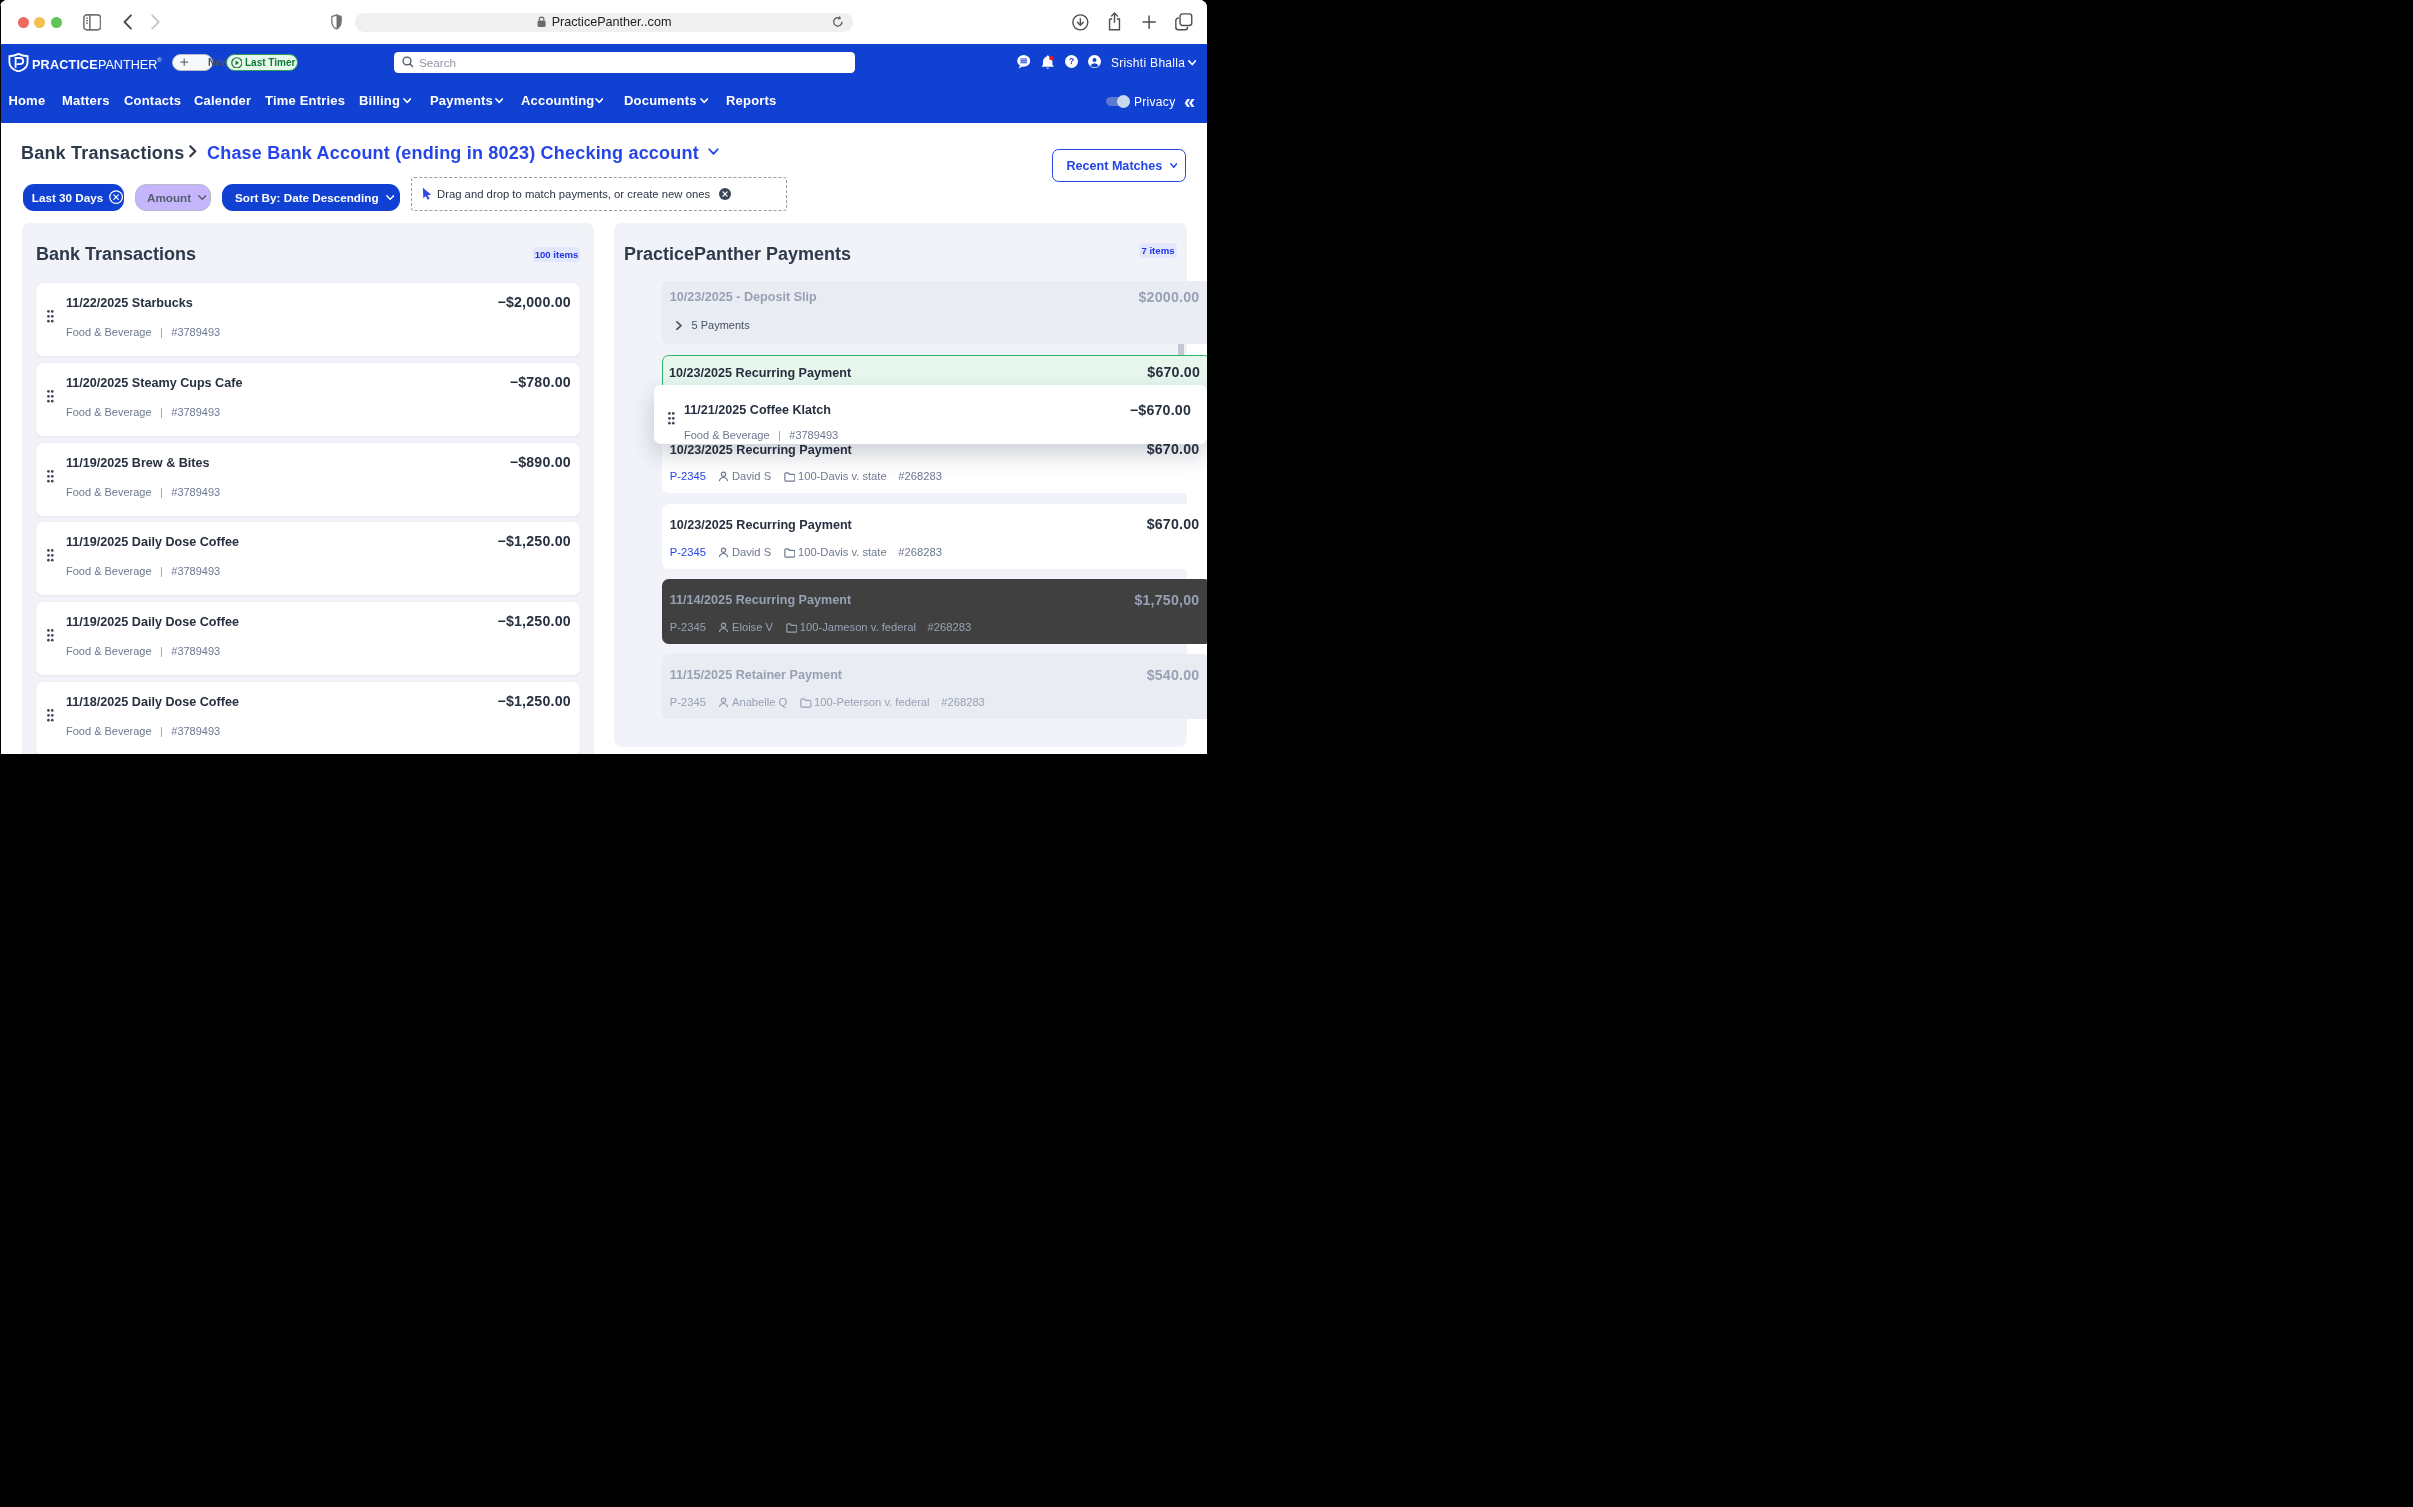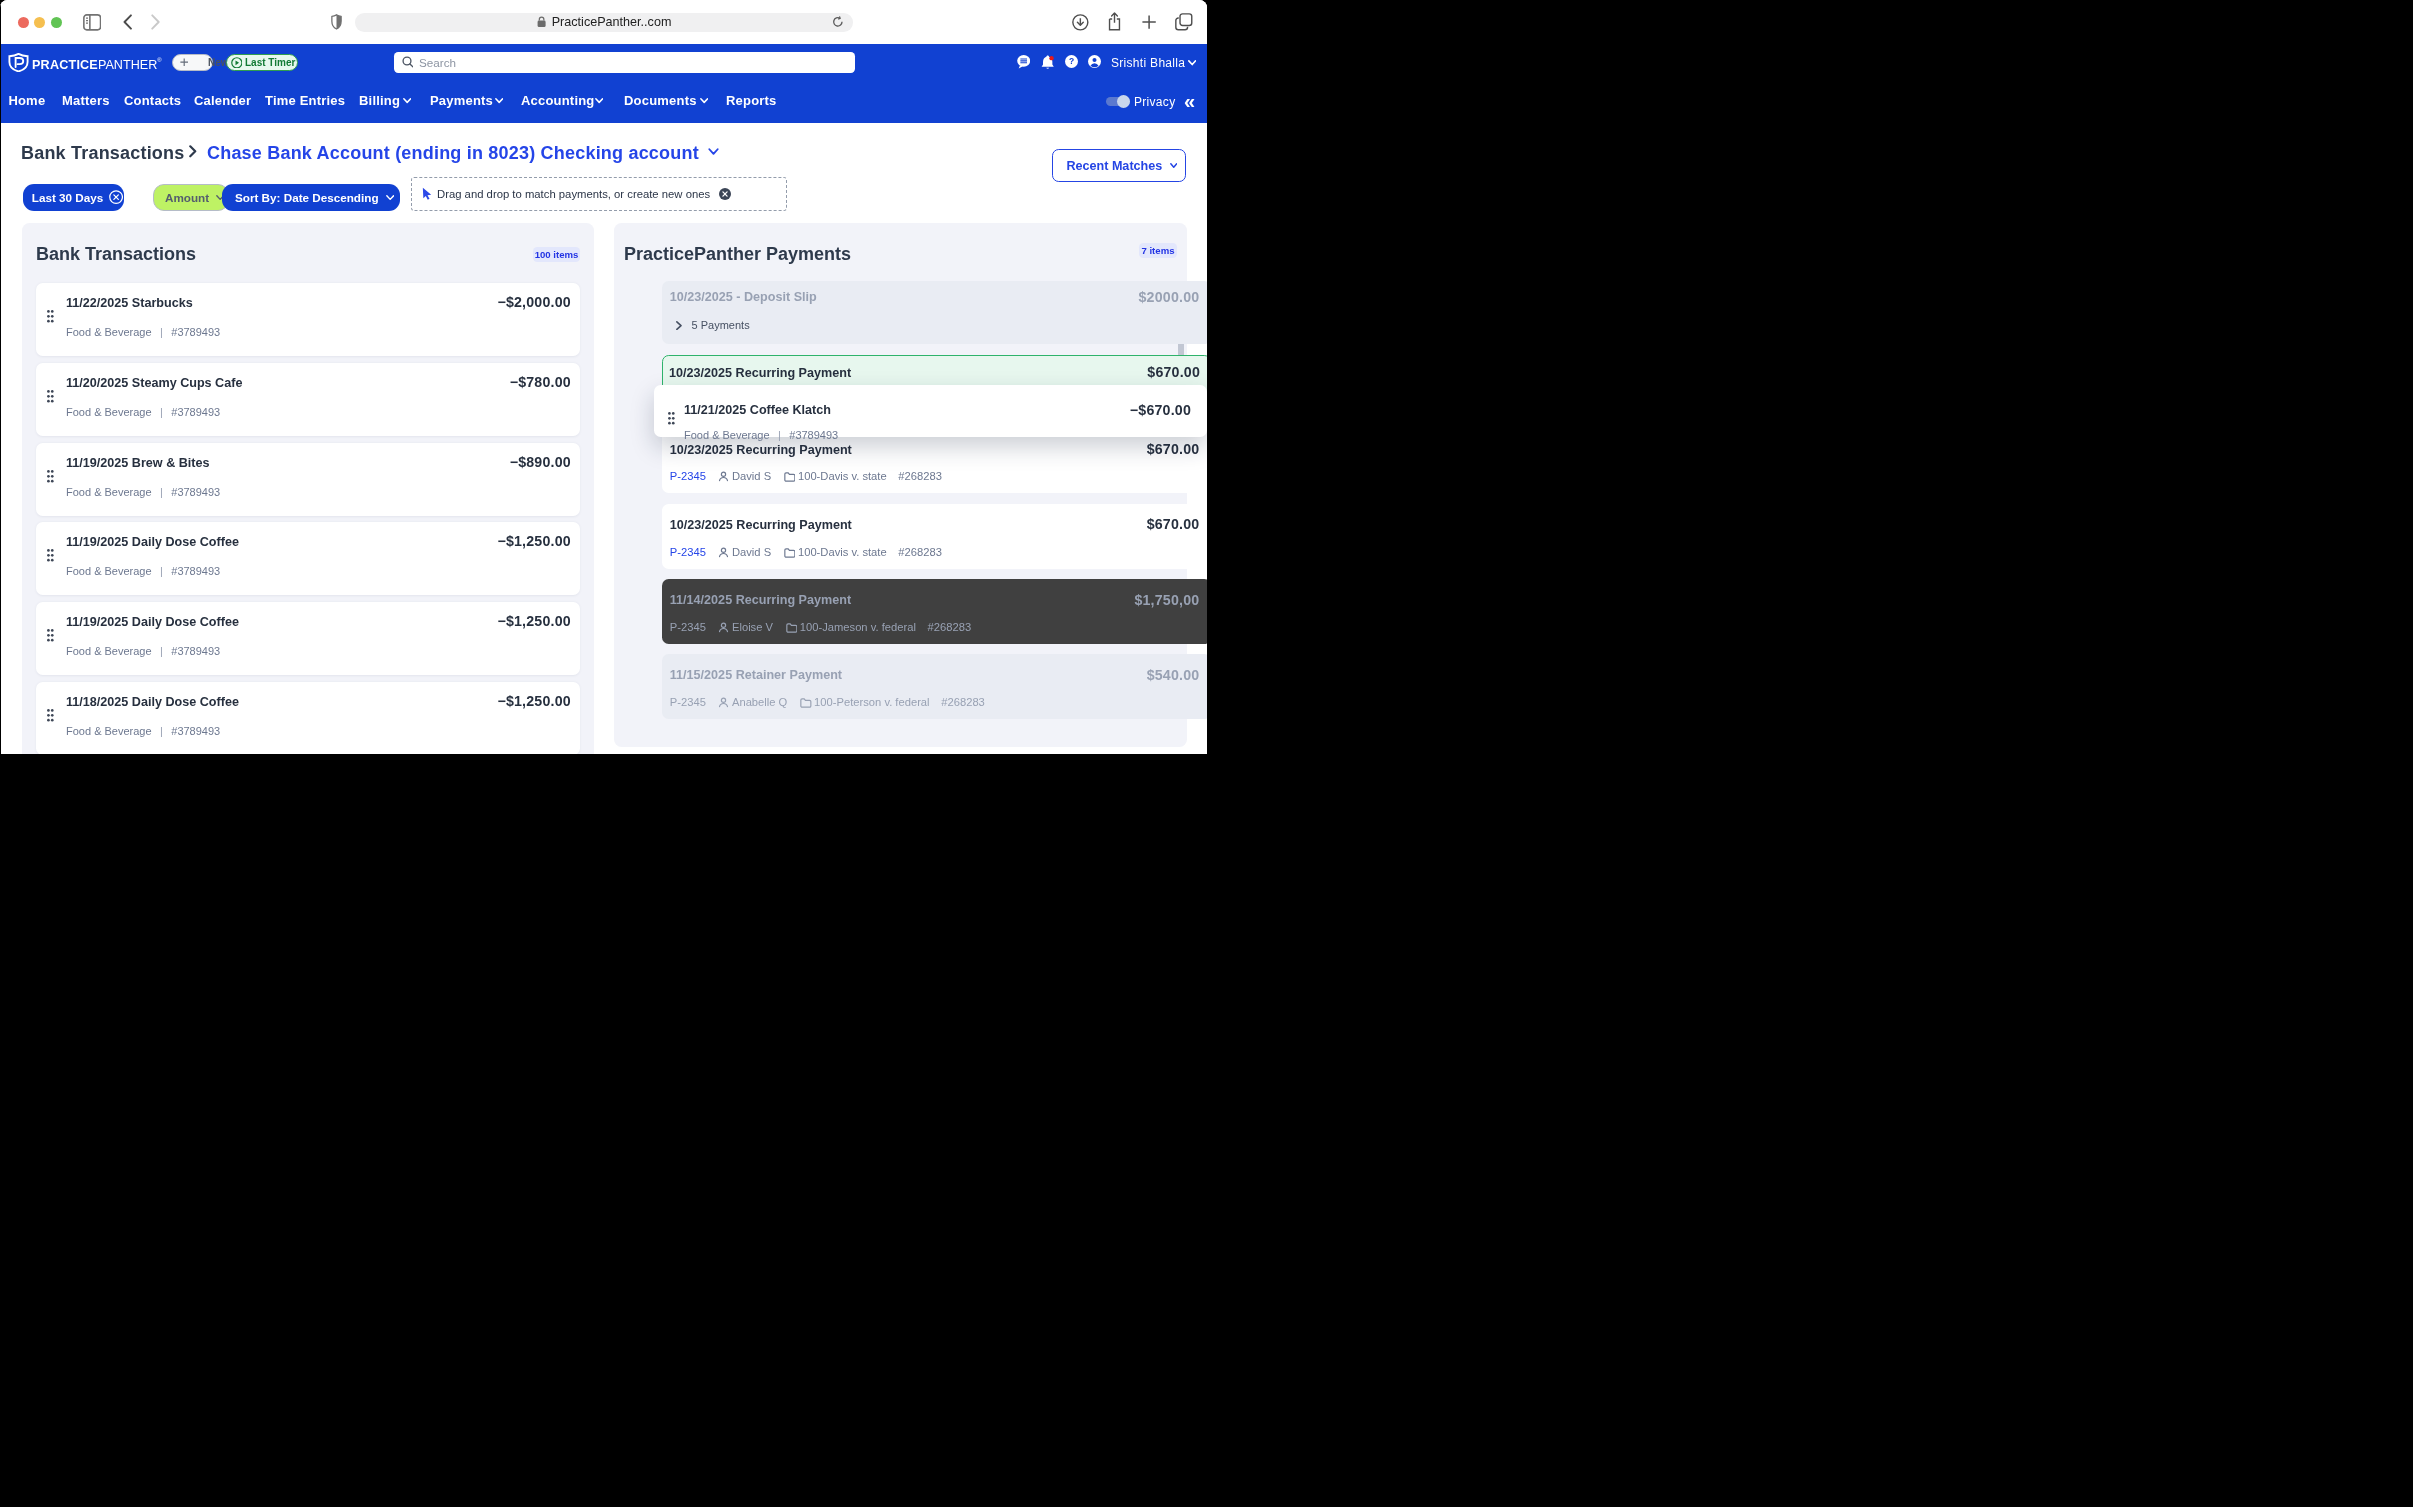--- a/index.html
+++ b/index.html
@@ -206,21 +206,21 @@
 </div>
 
 <div class="pill" style="left:22.6px;width:101px;background:#1141d2;color:#fff;">
   <span style="margin-left:9.2px;">Last 30 Days</span>
   <svg style="margin-left:5.9px;" width="14.2" height="14.2" viewBox="0 0 17 17">
         <circle cx="8.5" cy="8.5" r="7.6" fill="none" stroke="#fff" stroke-width="1.5"></circle>
         <line x1="5.8" y1="5.8" x2="11.2" y2="11.2" stroke="#fff" stroke-width="1.5" stroke-linecap="round"></line>
         <line x1="11.2" y1="5.8" x2="5.8" y2="11.2" stroke="#fff" stroke-width="1.5" stroke-linecap="round"></line>
       </svg>
 </div>
-<div class="pill" style="left:153px;width:76px;background:#bef264;border:1.3px solid #b5bcc8;color:#545e6d;">
+<div class="pill" style="left:135px;width:76px;background:#c4b5fd;border:1.3px solid #b5bcc8;color:#545e6d;">
   <span style="margin-left:11px;">Amount</span>
   <svg style="margin-left:6.7px;" width="8.4" height="5.9" viewBox="0 0 10 7">
         <polyline points="1,1 5,5.2 9,1" fill="none" stroke="#545e6d" stroke-width="1.7" stroke-linecap="round" stroke-linejoin="round"></polyline>
       </svg>
 </div>
 <div class="pill" style="left:222px;width:178px;background:#1141d2;color:#fff;">
   <span style="margin-left:13px;">Sort By: Date Descending</span>
   <svg style="margin-left:7.5px;" width="8.4" height="5.9" viewBox="0 0 10 7">
         <polyline points="1,1 5,5.2 9,1" fill="none" stroke="#fff" stroke-width="1.7" stroke-linecap="round" stroke-linejoin="round"></polyline>
       </svg>
@@ -366,21 +366,21 @@
         </svg>
     <span style="margin-left:2.5px;">David S</span>
     <svg style="margin-left:12.6px;" width="11.7" height="10" viewBox="0 0 14 12">
           <path d="M1 2.5 A1.5 1.5 0 0 1 2.5 1 L5 1 L6.5 2.8 L11.5 2.8 A1.5 1.5 0 0 1 13 4.3 L13 9.5 A1.5 1.5 0 0 1 11.5 11 L2.5 11 A1.5 1.5 0 0 1 1 9.5 Z" fill="none" stroke="#6d7890" stroke-width="1.4"></path>
         </svg>
     <span style="margin-left:2.5px;">100-Davis v. state</span>
     <span style="margin-left:11.7px;">#268283</span>
   </div>
 </div>
 
-<div class="rcard" style="left:616px;top:385px;width:553px;height:52px;background:#fff;box-shadow:0 10px 23.4px rgba(25,35,65,.22);text-align:right;">
+<div class="rcard" style="left:616px;top:385px;width:553px;height:59px;background:#fff;box-shadow:0 10px 23.4px rgba(25,35,65,.22);text-align:right;">
   <svg class="grip" style="left:14.2px;top:27px;" width="6.7" height="12.6" viewBox="0 0 8 15">
         <g fill="#3e4757">
           <circle cx="1.7" cy="1.7" r="1.6"></circle>
           <circle cx="6.3" cy="1.7" r="1.6"></circle>
           <circle cx="1.7" cy="7.5" r="1.6"></circle>
           <circle cx="6.3" cy="7.5" r="1.6"></circle>
           <circle cx="1.7" cy="13.3" r="1.6"></circle>
           <circle cx="6.3" cy="13.3" r="1.6"></circle>
         </g>
       </svg>

